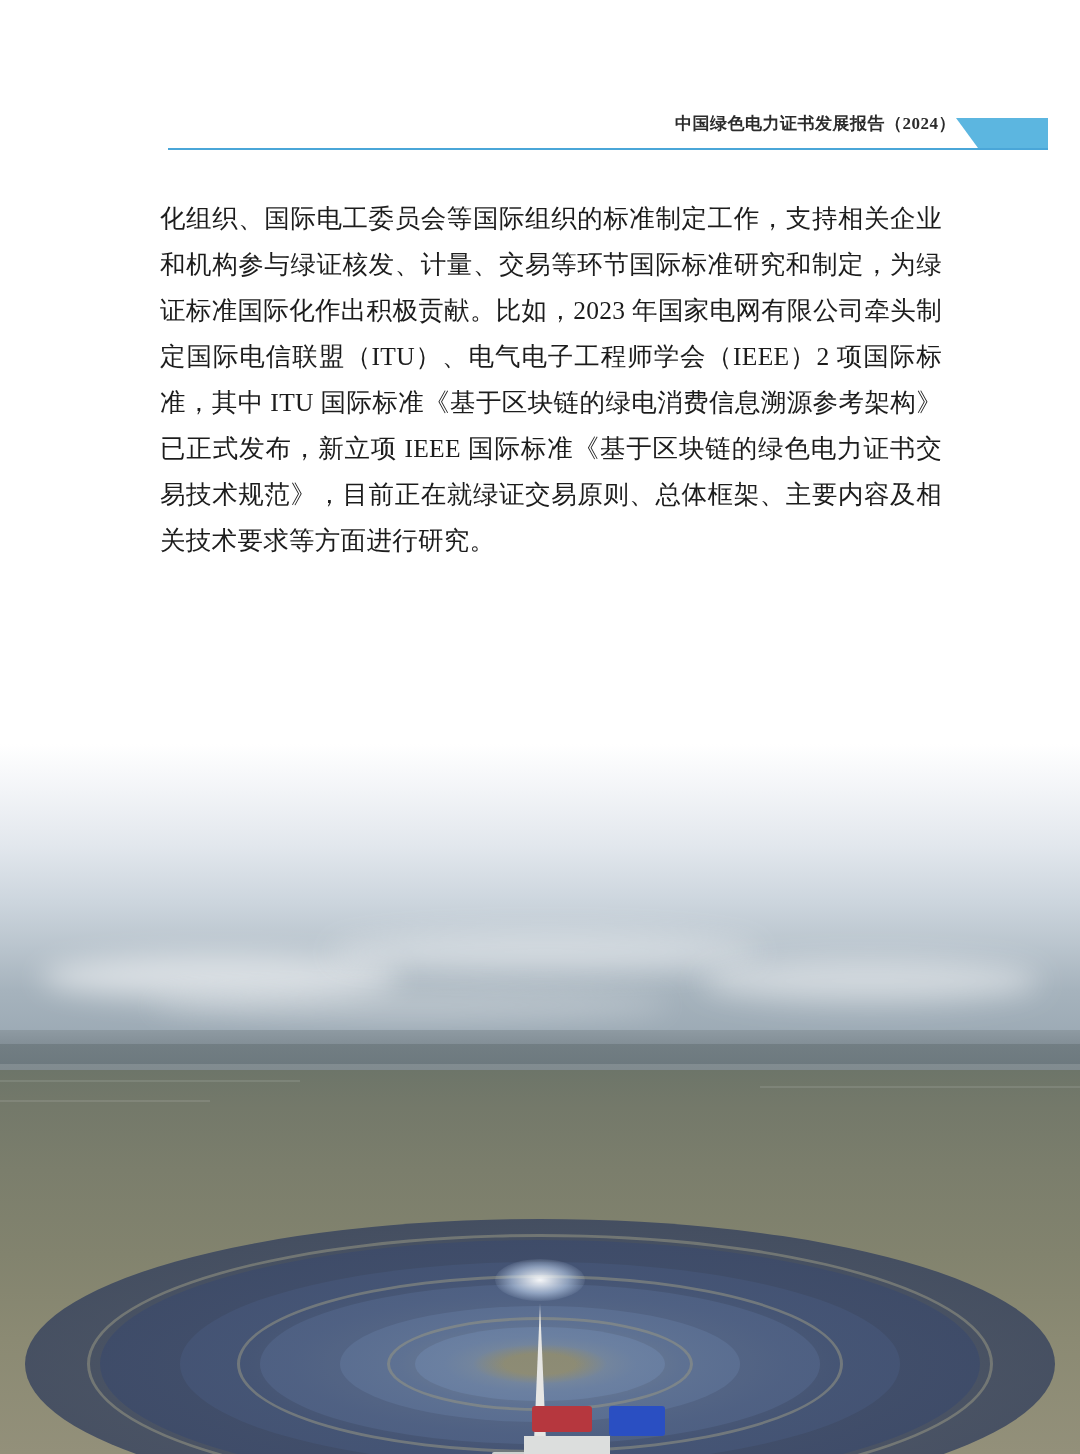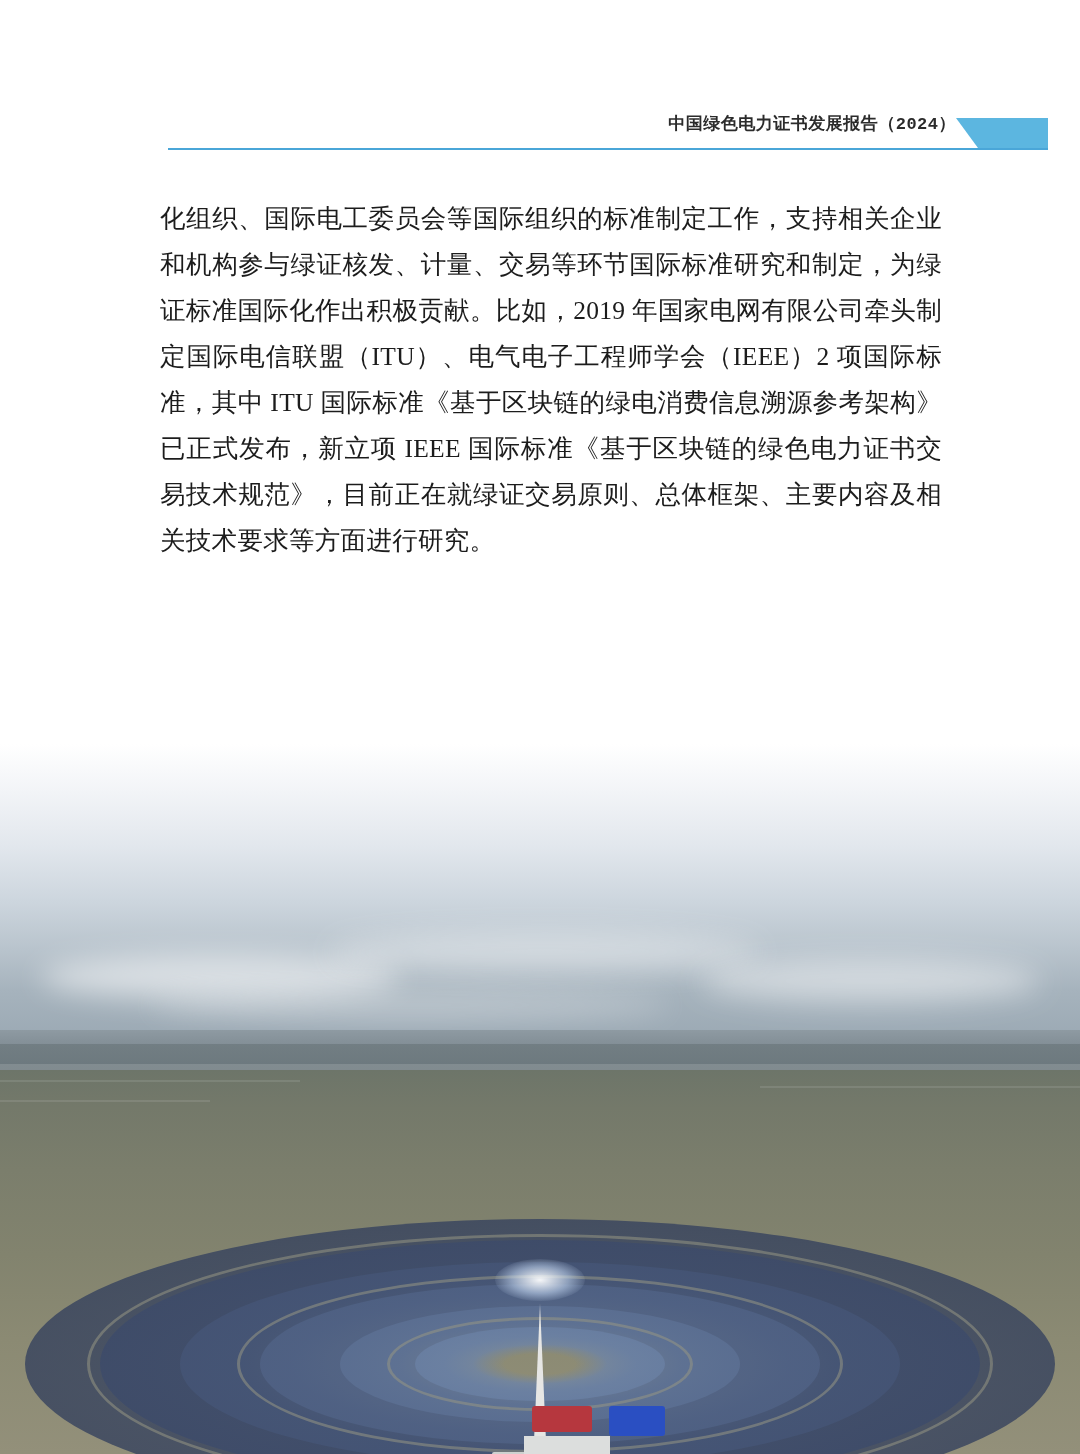--- a/index.html
+++ b/index.html
@@ -29,21 +29,21 @@
     left: 168px;
     top: 44px;
     width: 880px;
     height: 2px;
     background: #4aa6d8;
   }
   .header-title {
     position: absolute;
     right: 124px;
     top: 8px;
-    font-family: Liberation Mono, monospace;
+    font-family: Liberation Serif, serif;
     font-size: 17px;
     font-weight: bold;
     color: #2b2b2b;
     letter-spacing: 0.5px;
     white-space: nowrap;
   }
   .header-flag {
     position: absolute;
     right: 32px;
     top: 14px;
@@ -250,21 +250,21 @@
 
 <div class="page">
 
   <div class="header">
     <div class="header-title">中国绿色电力证书发展报告（2024）</div>
     <div class="header-flag"></div>
     <div class="header-rule"></div>
   </div>
 
   <div class="body-text">
-    <p>化组织、国际电工委员会等国际组织的标准制定工作，支持相关企业和机构参与绿证核发、计量、交易等环节国际标准研究和制定，为绿证标准国际化作出积极贡献。比如，2019 年国家电网有限公司牵头制定国际电信联盟（ITU）、电气电子工程师学会（IEEE）2 项国际标准，其中 ITU 国际标准《基于区块链的绿电消费信息溯源参考架构》已正式发布，新立项 IEEE 国际标准《基于区块链的绿色电力证书交易技术规范》，目前正在就绿证交易原则、总体框架、主要内容及相关技术要求等方面进行研究。</p>
+    <p>化组织、国际电工委员会等国际组织的标准制定工作，支持相关企业和机构参与绿证核发、计量、交易等环节国际标准研究和制定，为绿证标准国际化作出积极贡献。比如，2023 年国家电网有限公司牵头制定国际电信联盟（ITU）、电气电子工程师学会（IEEE）2 项国际标准，其中 ITU 国际标准《基于区块链的绿电消费信息溯源参考架构》已正式发布，新立项 IEEE 国际标准《基于区块链的绿色电力证书交易技术规范》，目前正在就绿证交易原则、总体框架、主要内容及相关技术要求等方面进行研究。</p>
   </div>
 
   <div class="photo">
     <div class="photo-sky"></div>
     <div class="cloud c1"></div>
     <div class="cloud c2"></div>
     <div class="cloud c3"></div>
     <div class="cloud c4"></div>
     <div class="photo-farhills"></div>
     <div class="photo-hillband"></div>

